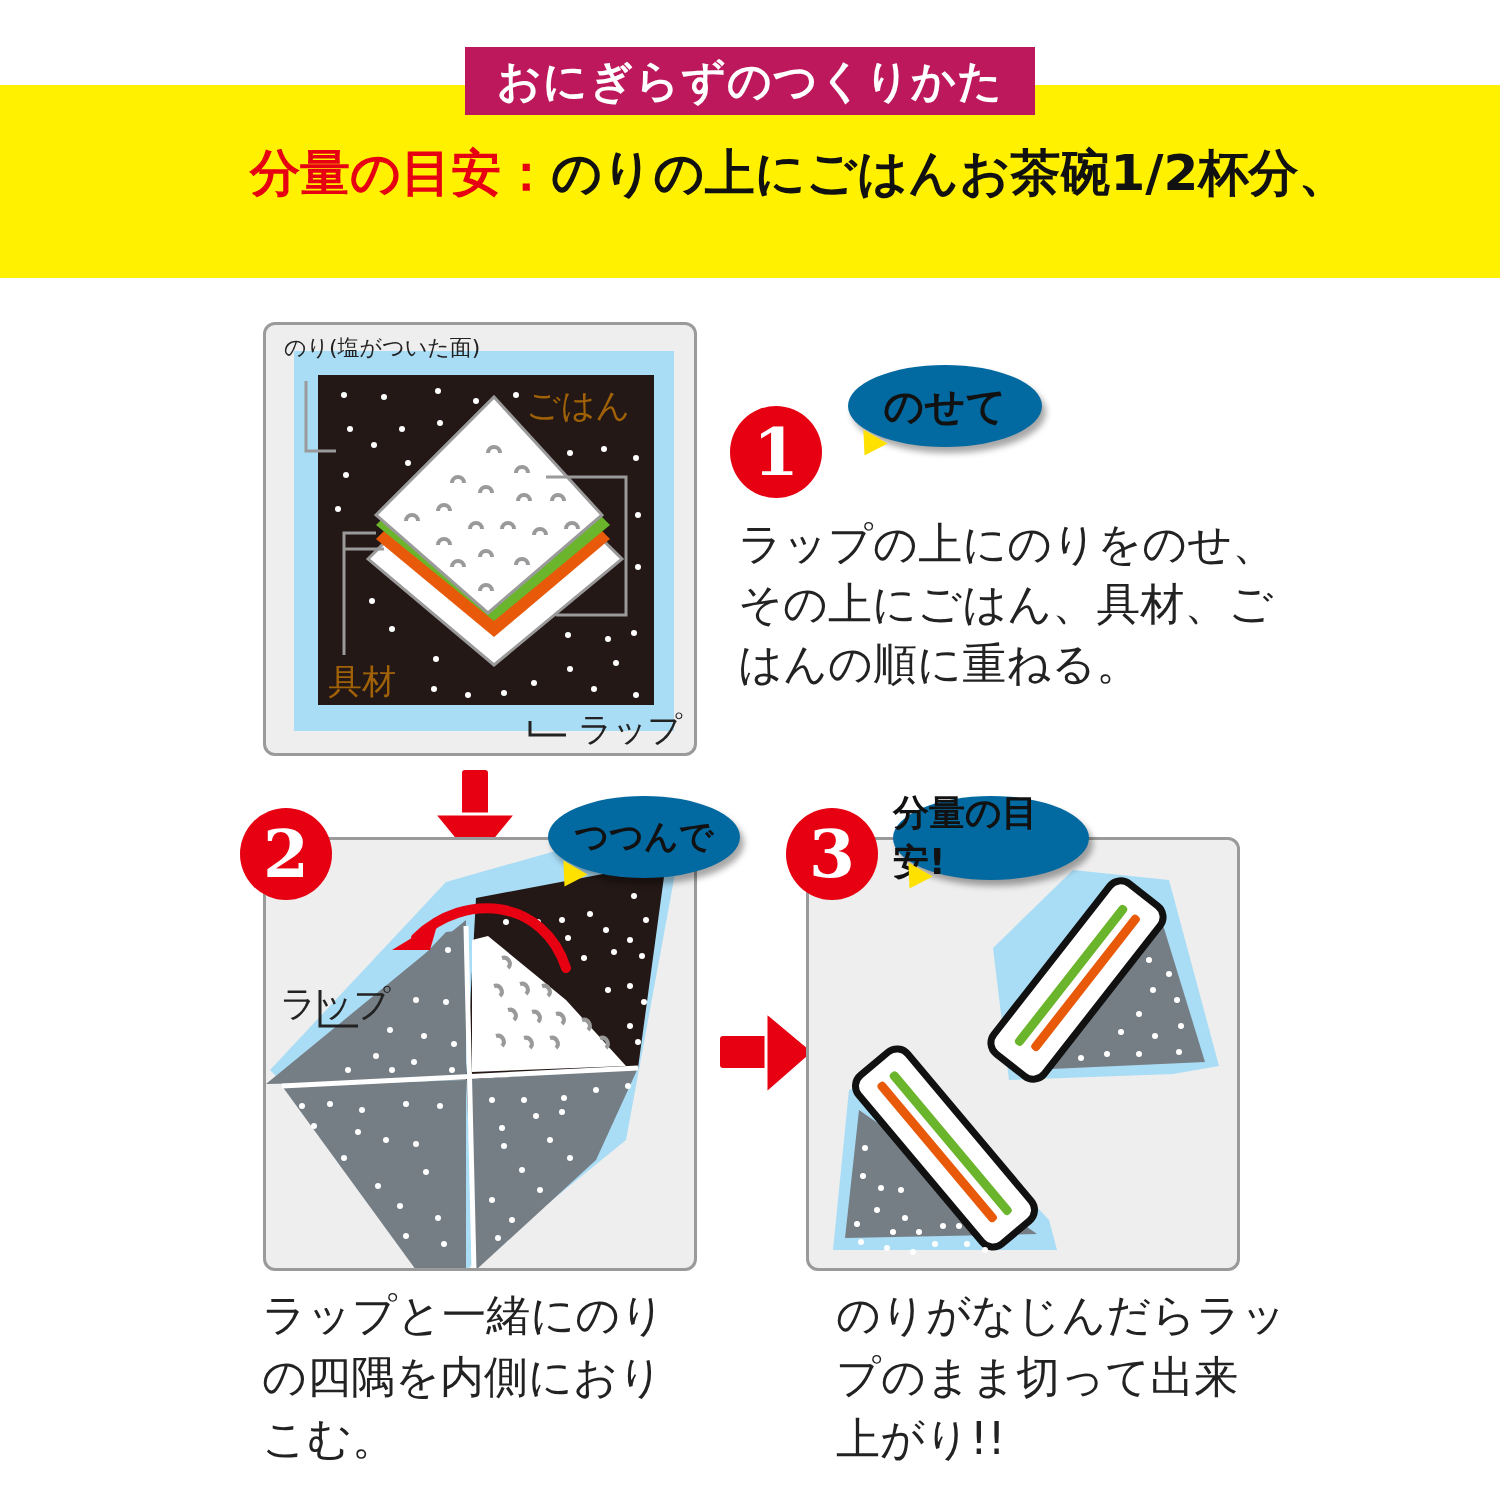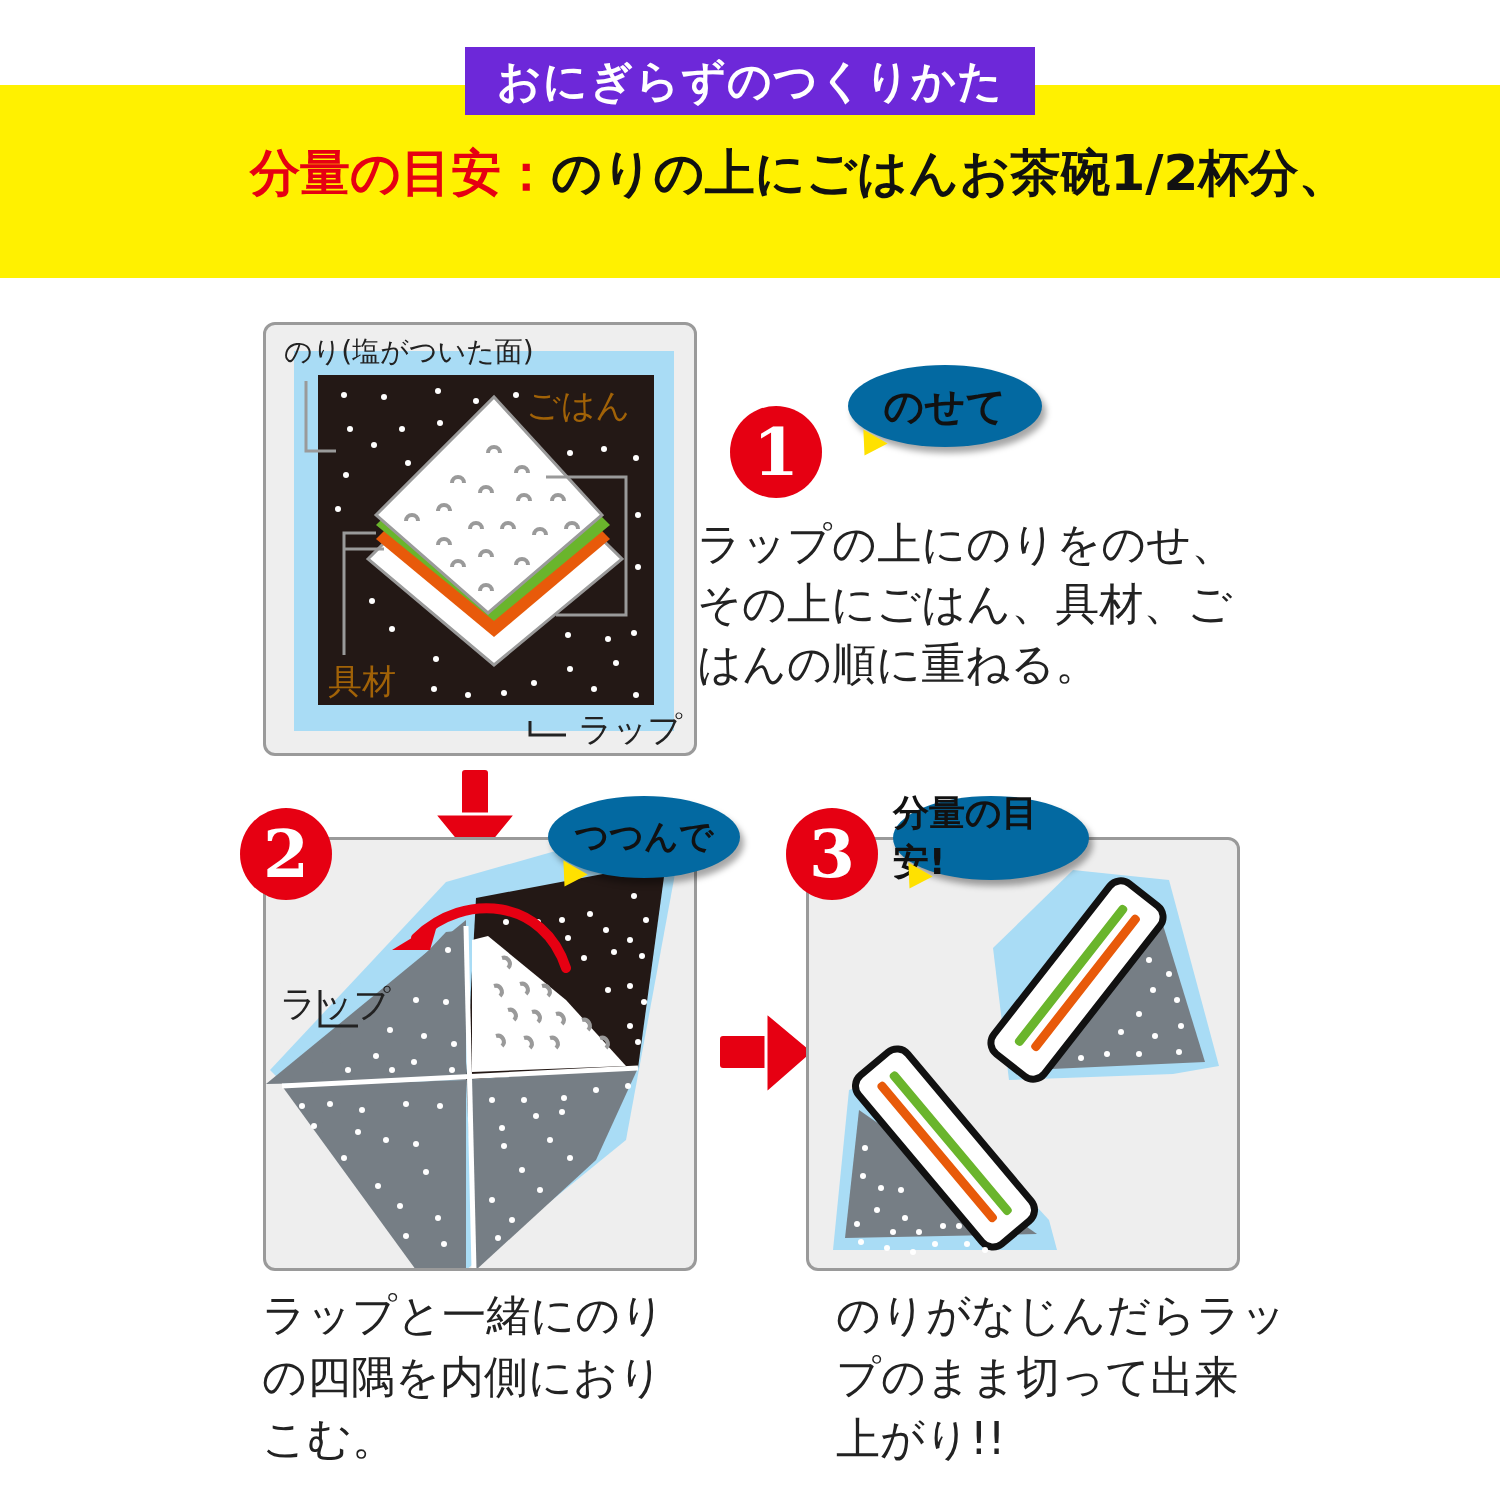--- a/index.html
+++ b/index.html
@@ -1,26 +1,26 @@
 <!DOCTYPE html>
 <html><head>
 <meta charset="utf-8">
 <style>
   html,body{margin:0;padding:0;background:#fff;}
   body{width:1500px;height:1500px;position:relative;overflow:hidden;font-family:"DejaVu Sans",sans-serif;}
   .yellow-band{position:absolute;left:0;top:85px;width:1500px;height:193px;background:#fff100;}
-  .title-box{position:absolute;left:465px;top:47px;width:570px;height:68px;background:#6d28d9;color:#fff;font-size:44px;font-weight:bold;display:flex;align-items:center;justify-content:center;letter-spacing:1px;}
+  .title-box{position:absolute;left:465px;top:47px;width:570px;height:68px;background:#be185d;color:#fff;font-size:44px;font-weight:bold;display:flex;align-items:center;justify-content:center;letter-spacing:1px;}
   .amount{position:absolute;left:250px;top:140px;width:1100px;font-size:50px;font-weight:bold;line-height:66px;color:#111;}
   .amount .label{color:#e60012;}
   .panel{position:absolute;background:#eeeeee;border:3px solid #9a9a9a;border-radius:12px;box-sizing:border-box;}
   .num{position:absolute;width:92px;height:92px;border-radius:50%;background:#e60012;color:#fff;font-family:"DejaVu Serif",serif;font-weight:bold;font-size:66px;display:flex;align-items:center;justify-content:center;}
   .bubble{position:absolute;background:#0369a1;border-radius:50%;font-weight:bold;font-size:40px;color:#111;display:flex;align-items:center;justify-content:center;box-shadow:4px 6px 6px rgba(0,0,0,.35);}
   .bubble::after{content:"";position:absolute;left:8px;bottom:-10px;width:0;height:0;border-left:14px solid transparent;border-right:14px solid transparent;border-top:22px solid #ffe100;transform:rotate(30deg);}
   .desc{position:absolute;font-size:44px;line-height:60px;color:#222;white-space:pre-line;}
-  .lbl{position:absolute;font-size:28px;color:#222;}
+  .lbl{position:absolute;font-size:22px;color:#222;}
   .lbl.white{color:#a16207;font-weight:normal;font-size:34px;}
 </style>
 </head>
 <body>
 
 <div class="yellow-band"></div>
 <div class="title-box">おにぎらずのつくりかた</div>
 <div class="amount">
   <div><span class="label">分量の目安：</span><span>のりの上にごはんお茶碗1/2杯分、</span></div>
 </div>
@@ -94,21 +94,21 @@
     <polyline points="264,396 264,410 300,410" fill="none" stroke="#222" stroke-width="3"></polyline>
   </svg>
   <div class="lbl" style="left:18px;top:8px;">のり(塩がついた面)</div>
   <div class="lbl white" style="left:260px;top:58px;">ごはん</div>
   <div class="lbl white" style="left:62px;top:334px;">具材</div>
   <div class="lbl" style="left:312px;top:382px;font-size:34px;">ラップ</div>
 </div>
 
 <div class="num" style="left:730px;top:406px;">1</div>
 <div class="bubble" style="left:848px;top:365px;width:194px;height:82px;">のせて</div>
-<div class="desc" style="left:697px;top:514px;">ラップの上にのりをのせ、
+<div class="desc" style="left:738px;top:514px;">ラップの上にのりをのせ、
 その上にごはん、具材、ご
 はんの順に重ねる。</div>
 
 <svg width="90" height="110" style="position:absolute;left:430px;top:766px">
   <rect x="32" y="4" width="26" height="50" fill="#e60012" rx="3"></rect>
   <polygon points="4,48 86,48 45,98" fill="#e60012" stroke="#fff" stroke-width="3"></polygon>
 </svg>
 
 <div class="panel" style="left:263px;top:837px;width:434px;height:434px;">
   <svg width="428" height="428" style="position:absolute;left:0;top:0">

